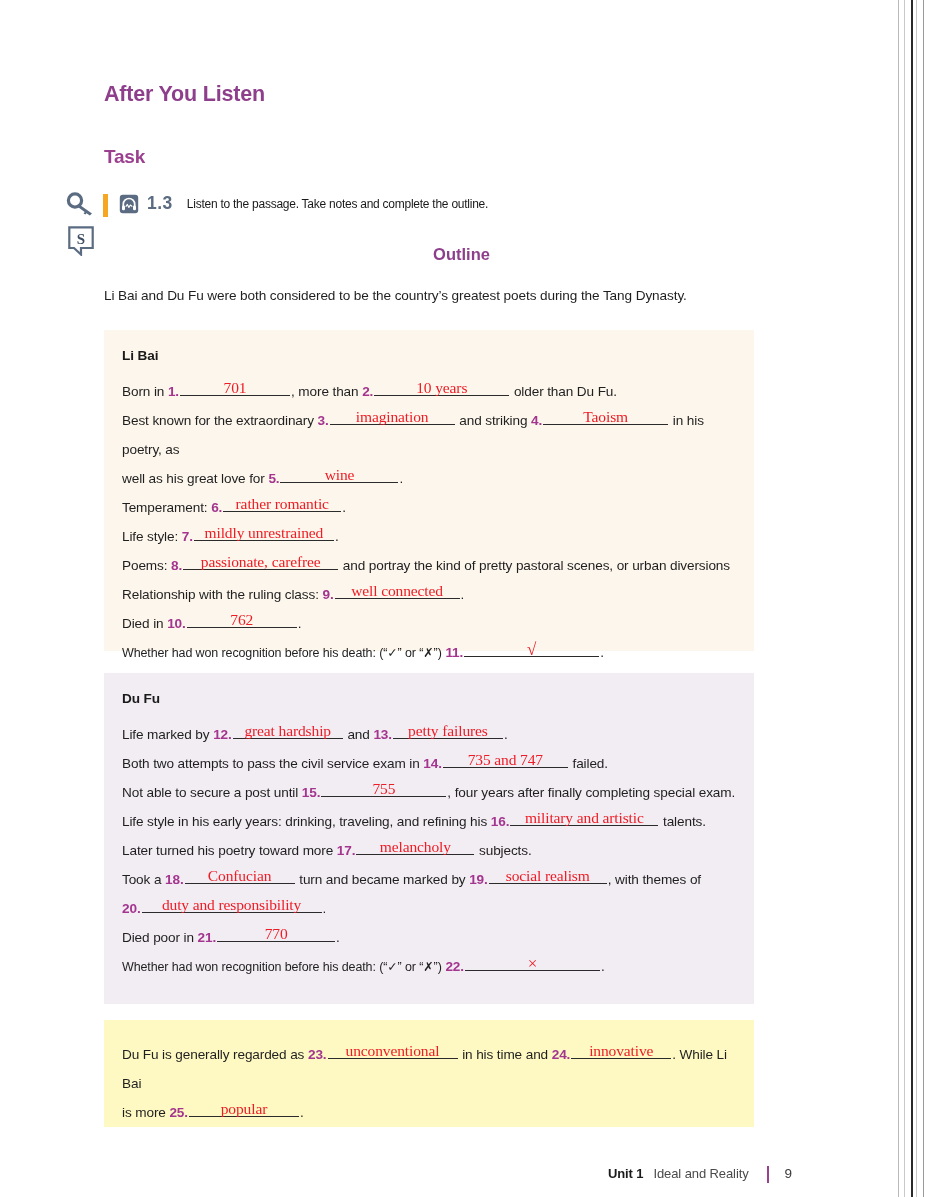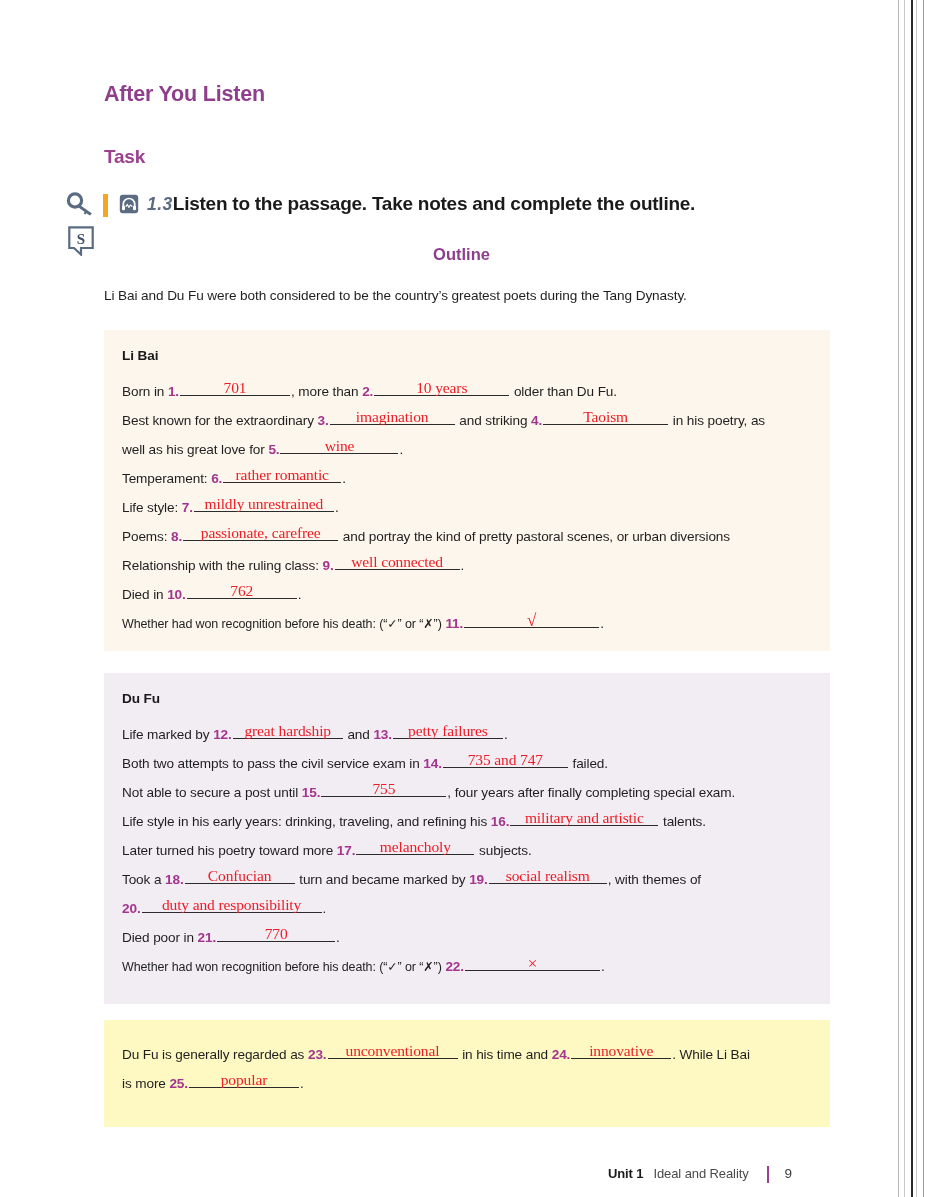--- a/index.html
+++ b/index.html
@@ -110,27 +110,27 @@
     gap: 0;
   }
   #headphone-icon {
     width: 20px; height: 20px;
     margin-right: 8px;
     flex: 0 0 auto;
   }
   #track-number {
     font-size: 17.5px;
     font-weight: bold;
-    font-style: italic;
     color: #5a6b82;
+    margin-right: 14px;
     letter-spacing: 0.5px;
   }
   #instruction-text {
-    font-size: 19px;
-    font-weight: bold;
+    font-size: 12px;
+    font-weight: normal;
     color: #1a1a1a;
     letter-spacing: -0.25px;
     white-space: nowrap;
     text-align: center;
   }
 
   
   #outline-title {
     position: absolute;
     left: 0; right: 0;
@@ -149,21 +149,21 @@
     top: 288px;
     font-size: 13.6px;
     color: #1f1f1f;
     letter-spacing: -0.1px;
   }
 
   
   .box {
     position: absolute;
     left: 104px;
-    width: 726px;
+    width: 650px;
     box-sizing: border-box;
     padding: 18px 18px 16px 18px;
   }
   #box-libai  { top: 330px;  height: 321px; background: #fdf6ec; }
   #box-dufu   { top: 673px;  height: 331px; background: #f2ecf3; }
   #box-summary{ top: 1020px; height: 107px; background: #fef9c3; padding-top: 20px; }
 
   .box-title {
     font-size: 13.6px;
     font-weight: bold;

